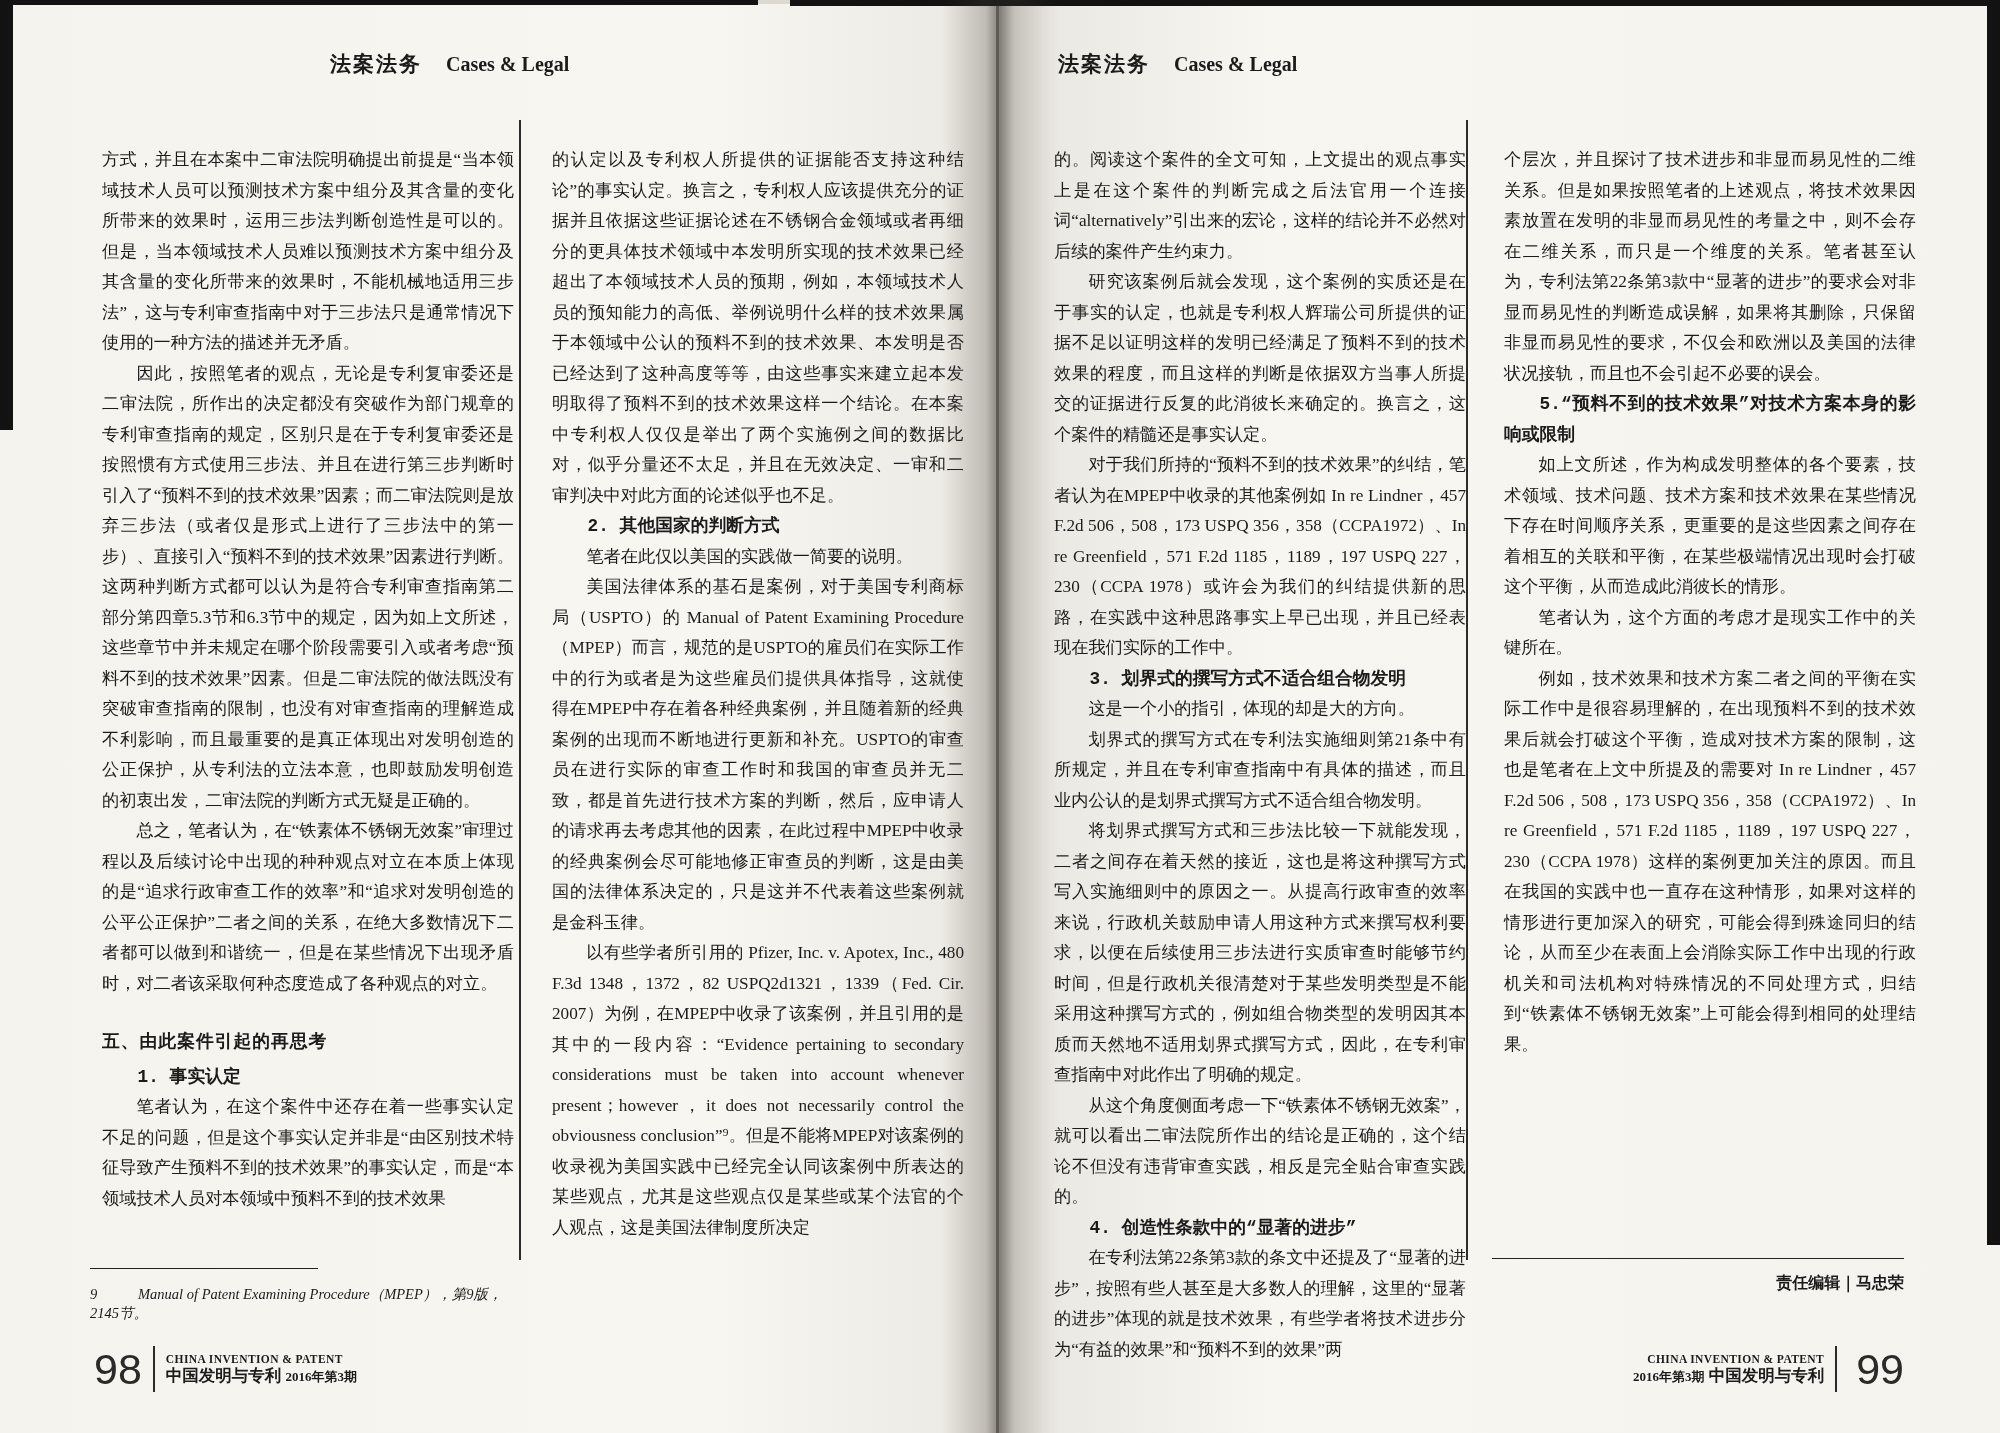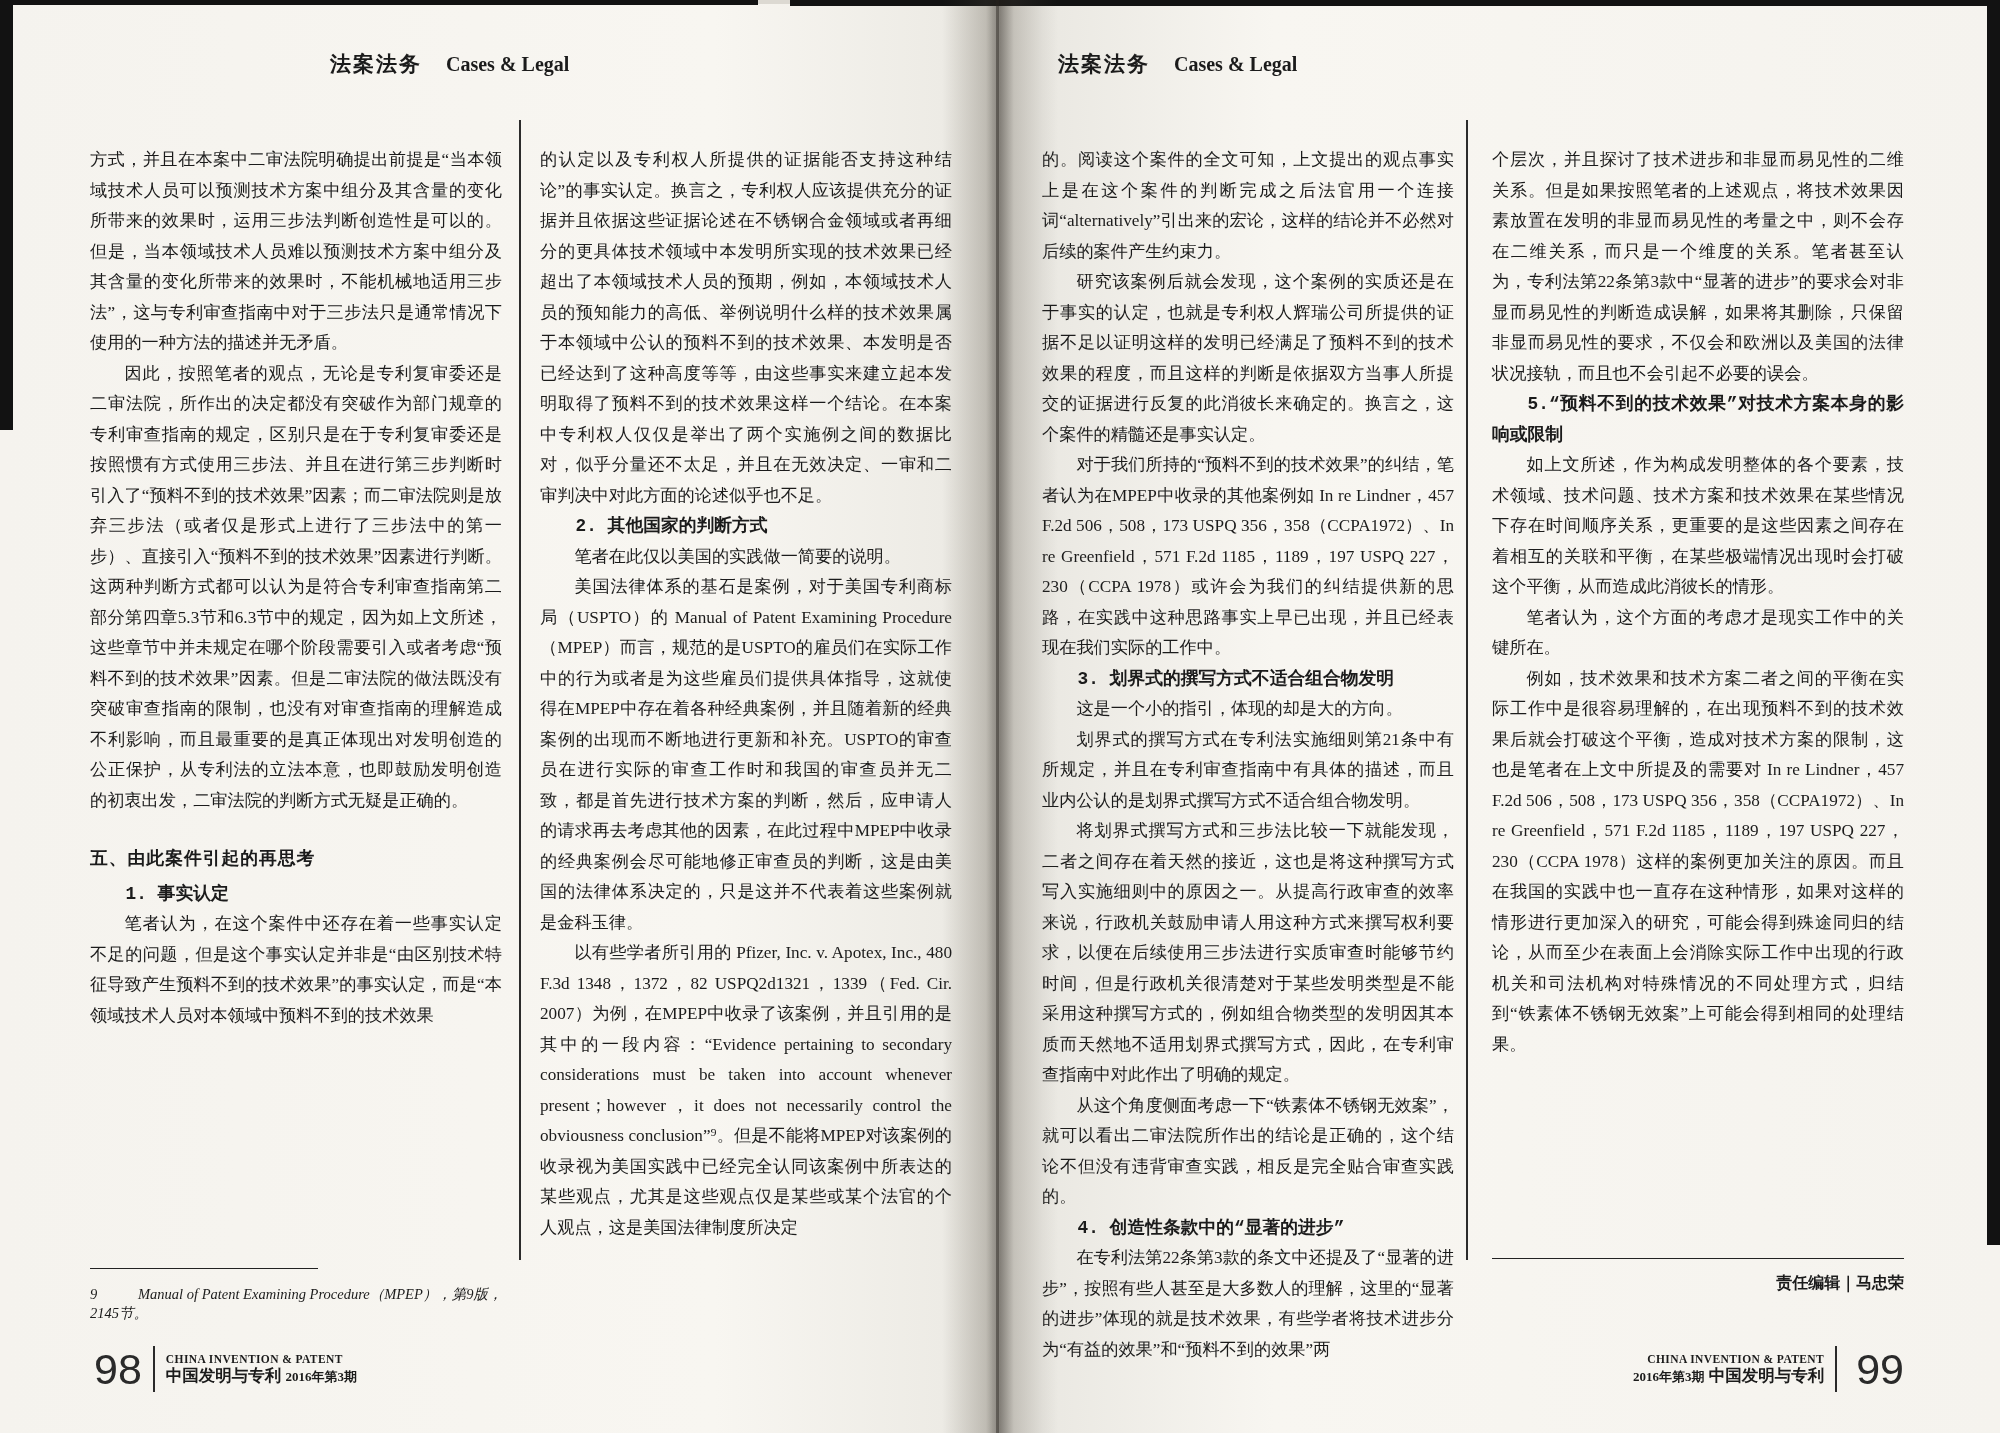--- a/index.html
+++ b/index.html
@@ -20,21 +20,21 @@
   .fold-line{position:absolute;top:0;left:996px;width:3px;height:100%;background:rgba(40,35,30,0.45);}
 
   
   .section-header{position:absolute;top:50px;white-space:nowrap;}
   .sh-left{left:330px;}
   .sh-right{left:1058px;}
   .sh-cn{font-family:"Liberation Sans","DejaVu Sans",sans-serif;font-weight:bold;font-size:21px;letter-spacing:2px;}
   .sh-en{font-family:"Liberation Serif","DejaVu Serif",serif;font-weight:bold;font-size:20px;margin-left:20px;}
 
   
-  .col{position:absolute;top:145px;width:412px;font-size:17.2px;line-height:30.5px;text-align:justify;}
+  .col{position:absolute;top:145px;width:412px;font-size:17.2px;line-height:30.5px;text-align:justify;margin-left:12px;}
   .col-lp1{left:90px;}
   .col-lp2{left:540px;}
   .col-rp1{left:1042px;}
   .col-rp2{left:1492px;}
   .col p{margin:0;}
   .ind{text-indent:2em;}
   .head{font-family:Liberation Mono, monospace;font-weight:bold;font-size:17.8px;}
   .head-major{margin-top:28px !important;margin-bottom:4px !important;letter-spacing:1px;}
   .kai{font-style:italic;letter-spacing:1.5px;}
 
@@ -80,20 +80,21 @@
   <span class="sh-en">Cases &amp; Legal</span>
 </div>
 <div class="section-header sh-right">
   <span class="sh-cn">法案法务</span>
   <span class="sh-en">Cases &amp; Legal</span>
 </div>
 
 <div class="col col-lp1">
   <p>方式，并且在本案中二审法院明确提出前提是“当本领域技术人员可以预测技术方案中组分及其含量的变化所带来的效果时，运用三步法判断创造性是可以的。但是，当本领域技术人员难以预测技术方案中组分及其含量的变化所带来的效果时，不能机械地适用三步法”，这与专利审查指南中对于三步法只是通常情况下使用的一种方法的描述并无矛盾。</p>
   <p class="ind">因此，按照笔者的观点，无论是专利复审委还是二审法院，所作出的决定都没有突破作为部门规章的专利审查指南的规定，区别只是在于专利复审委还是按照惯有方式使用三步法、并且在进行第三步判断时引入了“预料不到的技术效果”因素；而二审法院则是放弃三步法（或者仅是形式上进行了三步法中的第一步）、直接引入“预料不到的技术效果”因素进行判断。这两种判断方式都可以认为是符合专利审查指南第二部分第四章5.3节和6.3节中的规定，因为如上文所述，这些章节中并未规定在哪个阶段需要引入或者考虑“预料不到的技术效果”因素。但是二审法院的做法既没有突破审查指南的限制，也没有对审查指南的理解造成不利影响，而且最重要的是真正体现出对发明创造的公正保护，从专利法的立法本意，也即鼓励发明创造的初衷出发，二审法院的判断方式无疑是正确的。</p>
+  <p class="ind">总之，笔者认为，在“铁素体不锈钢无效案”审理过程以及后续讨论中出现的种种观点对立在本质上体现的是“追求行政审查工作的效率”和“追求对发明创造的公平公正保护”二者之间的关系，在绝大多数情况下二者都可以做到和谐统一，但是在某些情况下出现矛盾时，对二者该采取何种态度造成了各种观点的对立。</p>
   <p class="head head-major">五、由此案件引起的再思考</p>
   <p class="head ind">1. 事实认定</p>
   <p class="ind">笔者认为，在这个案件中还存在着一些事实认定不足的问题，但是这个事实认定并非是“由区别技术特征导致产生预料不到的技术效果”的事实认定，而是“本领域技术人员对本领域中预料不到的技术效果</p>
 </div>
 
 <div class="vdivider vd-left"></div>
 
 <div class="col col-lp2">
   <p>的认定以及专利权人所提供的证据能否支持这种结论”的事实认定。换言之，专利权人应该提供充分的证据并且依据这些证据论述在不锈钢合金领域或者再细分的更具体技术领域中本发明所实现的技术效果已经超出了本领域技术人员的预期，例如，本领域技术人员的预知能力的高低、举例说明什么样的技术效果属于本领域中公认的预料不到的技术效果、本发明是否已经达到了这种高度等等，由这些事实来建立起本发明取得了预料不到的技术效果这样一个结论。在本案中专利权人仅仅是举出了两个实施例之间的数据比对，似乎分量还不太足，并且在无效决定、一审和二审判决中对此方面的论述似乎也不足。</p>
   <p class="head ind">2. 其他国家的判断方式</p>

